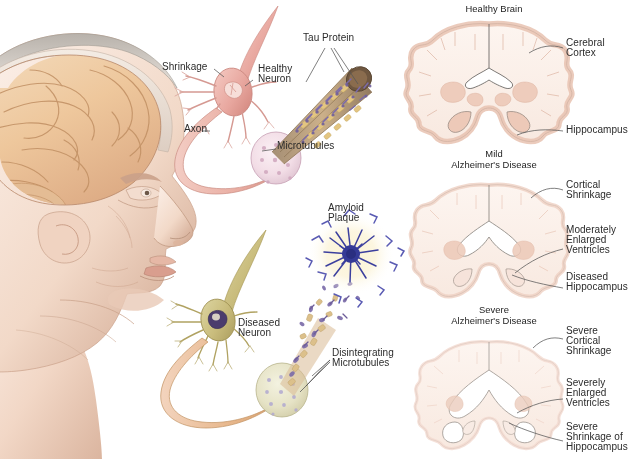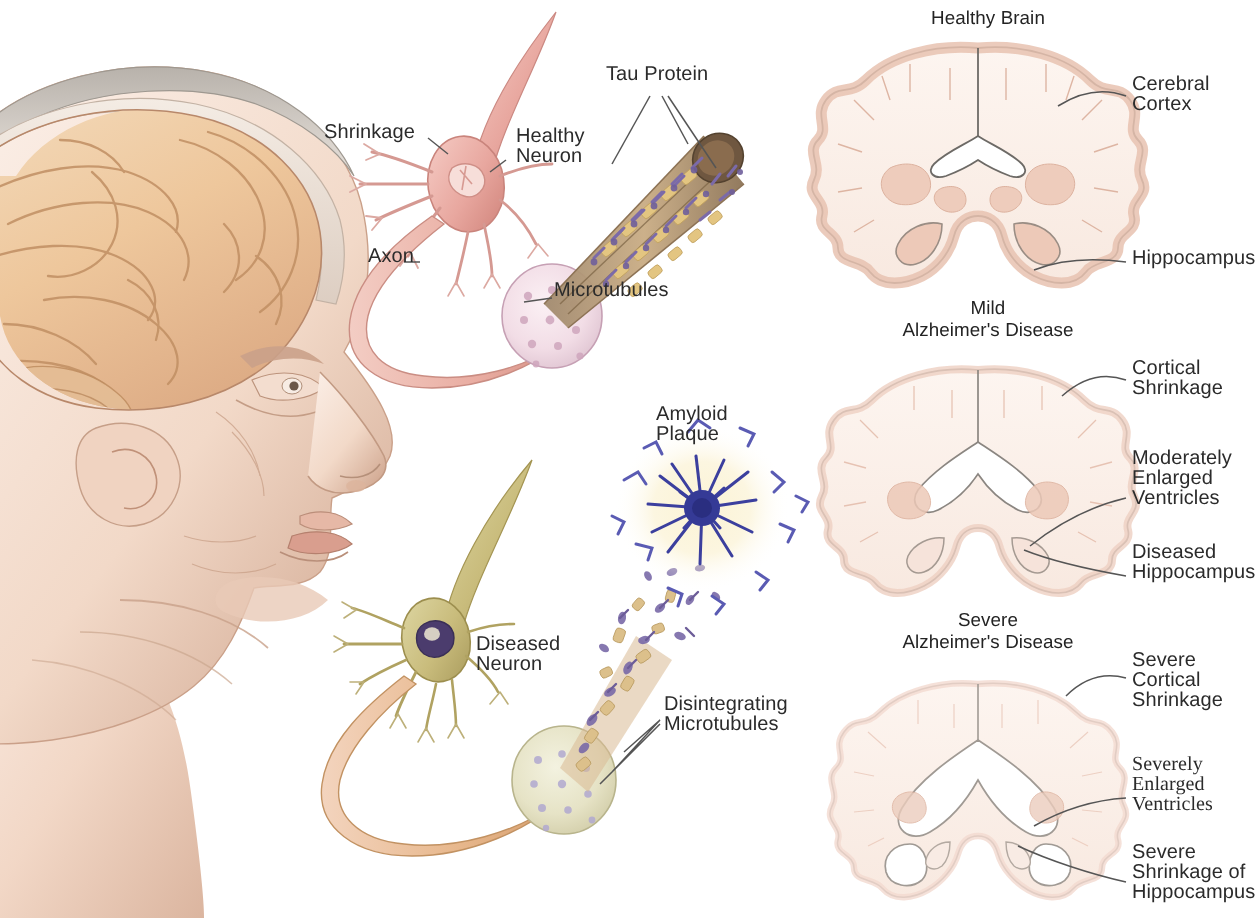--- a/index.html
+++ b/index.html
@@ -665,20 +665,20 @@
 Shrinkage</div>
   <div class="lbl" style="left:566px;top:225px;">Moderately
 Enlarged
 Ventricles</div>
   <div class="lbl" style="left:566px;top:272px;">Diseased
 Hippocampus</div>
 
   <div class="lbl" style="left:566px;top:326px;">Severe
 Cortical
 Shrinkage</div>
-  <div class="lbl" style="left:566px;top:378px;font-family:Liberation Serif, serif;">Severely
+  <div class="lbl" style="left:566px;top:378px;">Severely
 Enlarged
 Ventricles</div>
   <div class="lbl" style="left:566px;top:422px;">Severe
 Shrinkage of
 Hippocampus</div>
 
 </div>
 
 </body></html>

